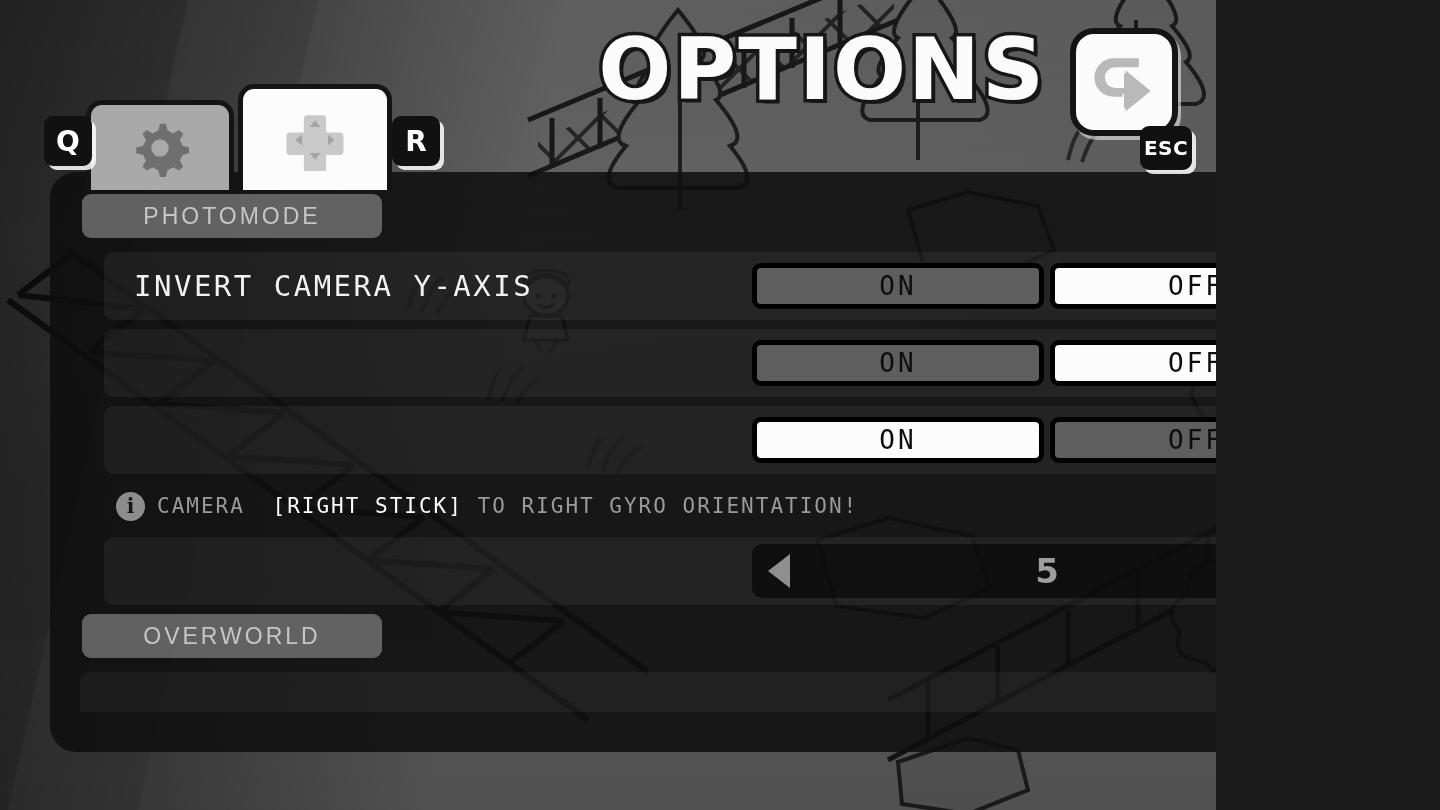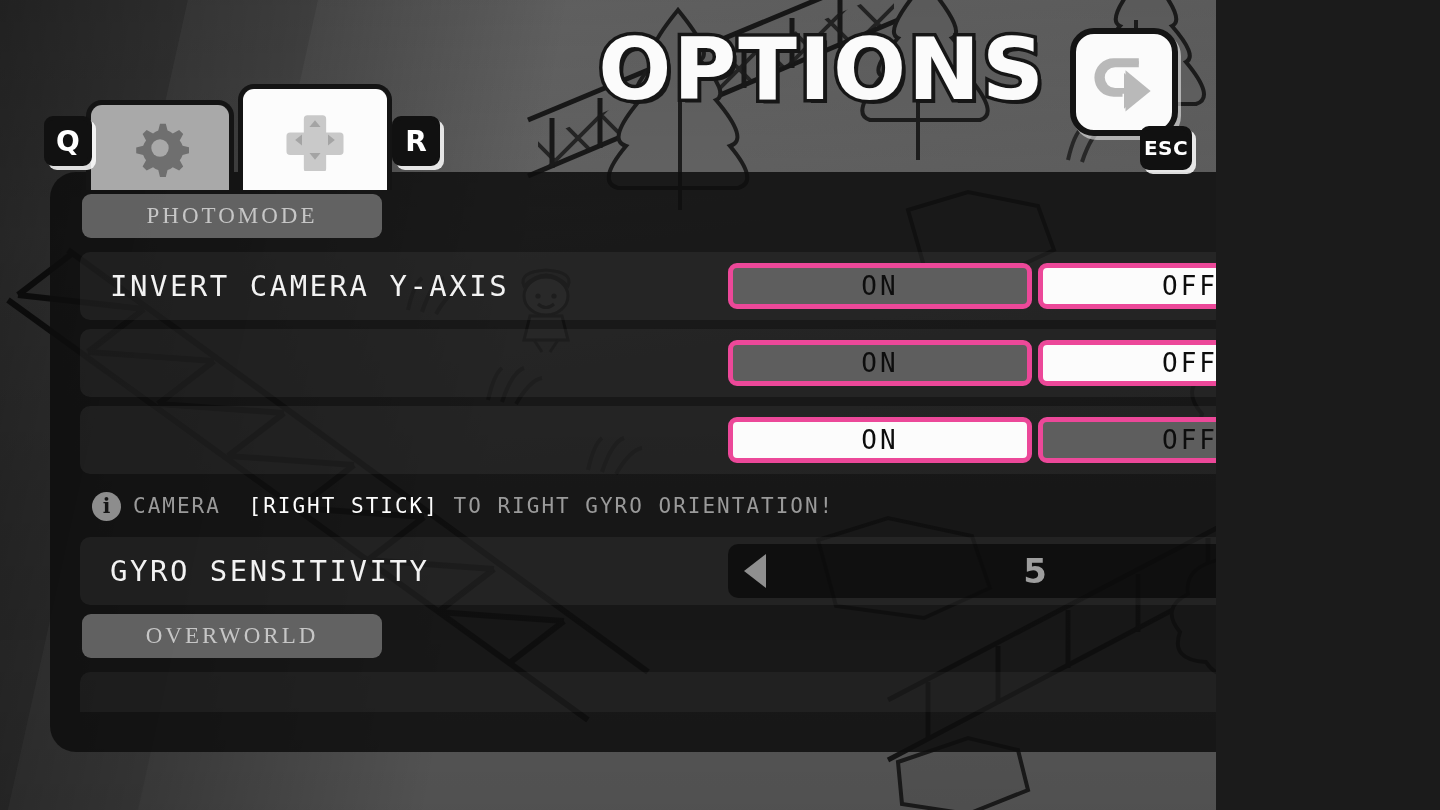--- a/index.html
+++ b/index.html
@@ -98,35 +98,35 @@
     border-radius:26px;
     z-index:3;
     overflow:hidden;
   }
 
   #panel-inner{
     position:absolute; inset:0;
     padding:22px 0 0 0;
   }
 
-  .rows{ position:relative; }
+  .rows{ position:relative;padding-left:24px; }
 
   
   .section-header{
     margin:0 0 14px 32px;
     width:300px; height:44px;
     background:rgba(118,118,118,.80);
     border-radius:9px;
     display:flex; align-items:center; justify-content:center;
   }
   .section-header .sh-label{
     color:#c6c6c6;
     font-size:23px;
     letter-spacing:3px;
-    font-family:Liberation Serif, serif;
+    font-family:Liberation Sans, sans-serif;
   }
 
   
   .option-row{
     position:relative;
     margin:0 30px 9px 30px;
     height:68px;
     background:rgba(255,255,255,.055);
     border-radius:10px;
     display:flex; align-items:center;
@@ -145,21 +145,21 @@
     position:absolute;
     left:648px;
     right:18px;
     display:flex;
     gap:6px;
   }
 
   .toggle-btn{
     flex:1;
     height:46px;
-    border:5px solid #ec4899;
+    border:5px solid #000000;
     border-radius:9px;
     display:flex; align-items:center; justify-content:center;
     color:#0d0d0d;
     font-size:26px;
     letter-spacing:3px;
     font-family:"DejaVu Sans Mono", monospace;
   }
   .toggle-btn.on  { background:#fcfcfc; }
   .toggle-btn.off { background:#5e5e5e; }
 
@@ -391,21 +391,20 @@
             <div class="toggle-btn off">OFF</div>
           </div>
         </div>
 
         <div class="hint-row">
           <span class="hint-icon">i</span>
           <span class="hint-text"><span>CAMERA </span><span class="hl">[RIGHT STICK]</span><span> TO RIGHT GYRO ORIENTATION!</span></span>
         </div>
 
         <div class="option-row">
-          <span class="opt-label">GYRO SENSITIVITY</span>
           <div class="stepper">
             <span class="arrow left"></span>
             <span class="value">5</span>
             <span class="arrow right"></span>
           </div>
         </div>
 
       </div>
 
       <div class="section-header" style="margin-top:8px">

